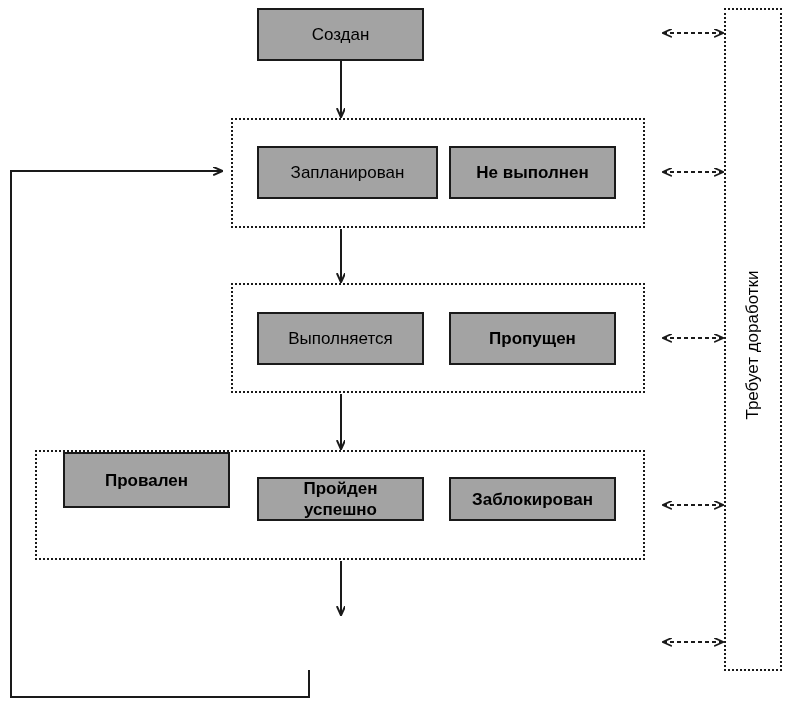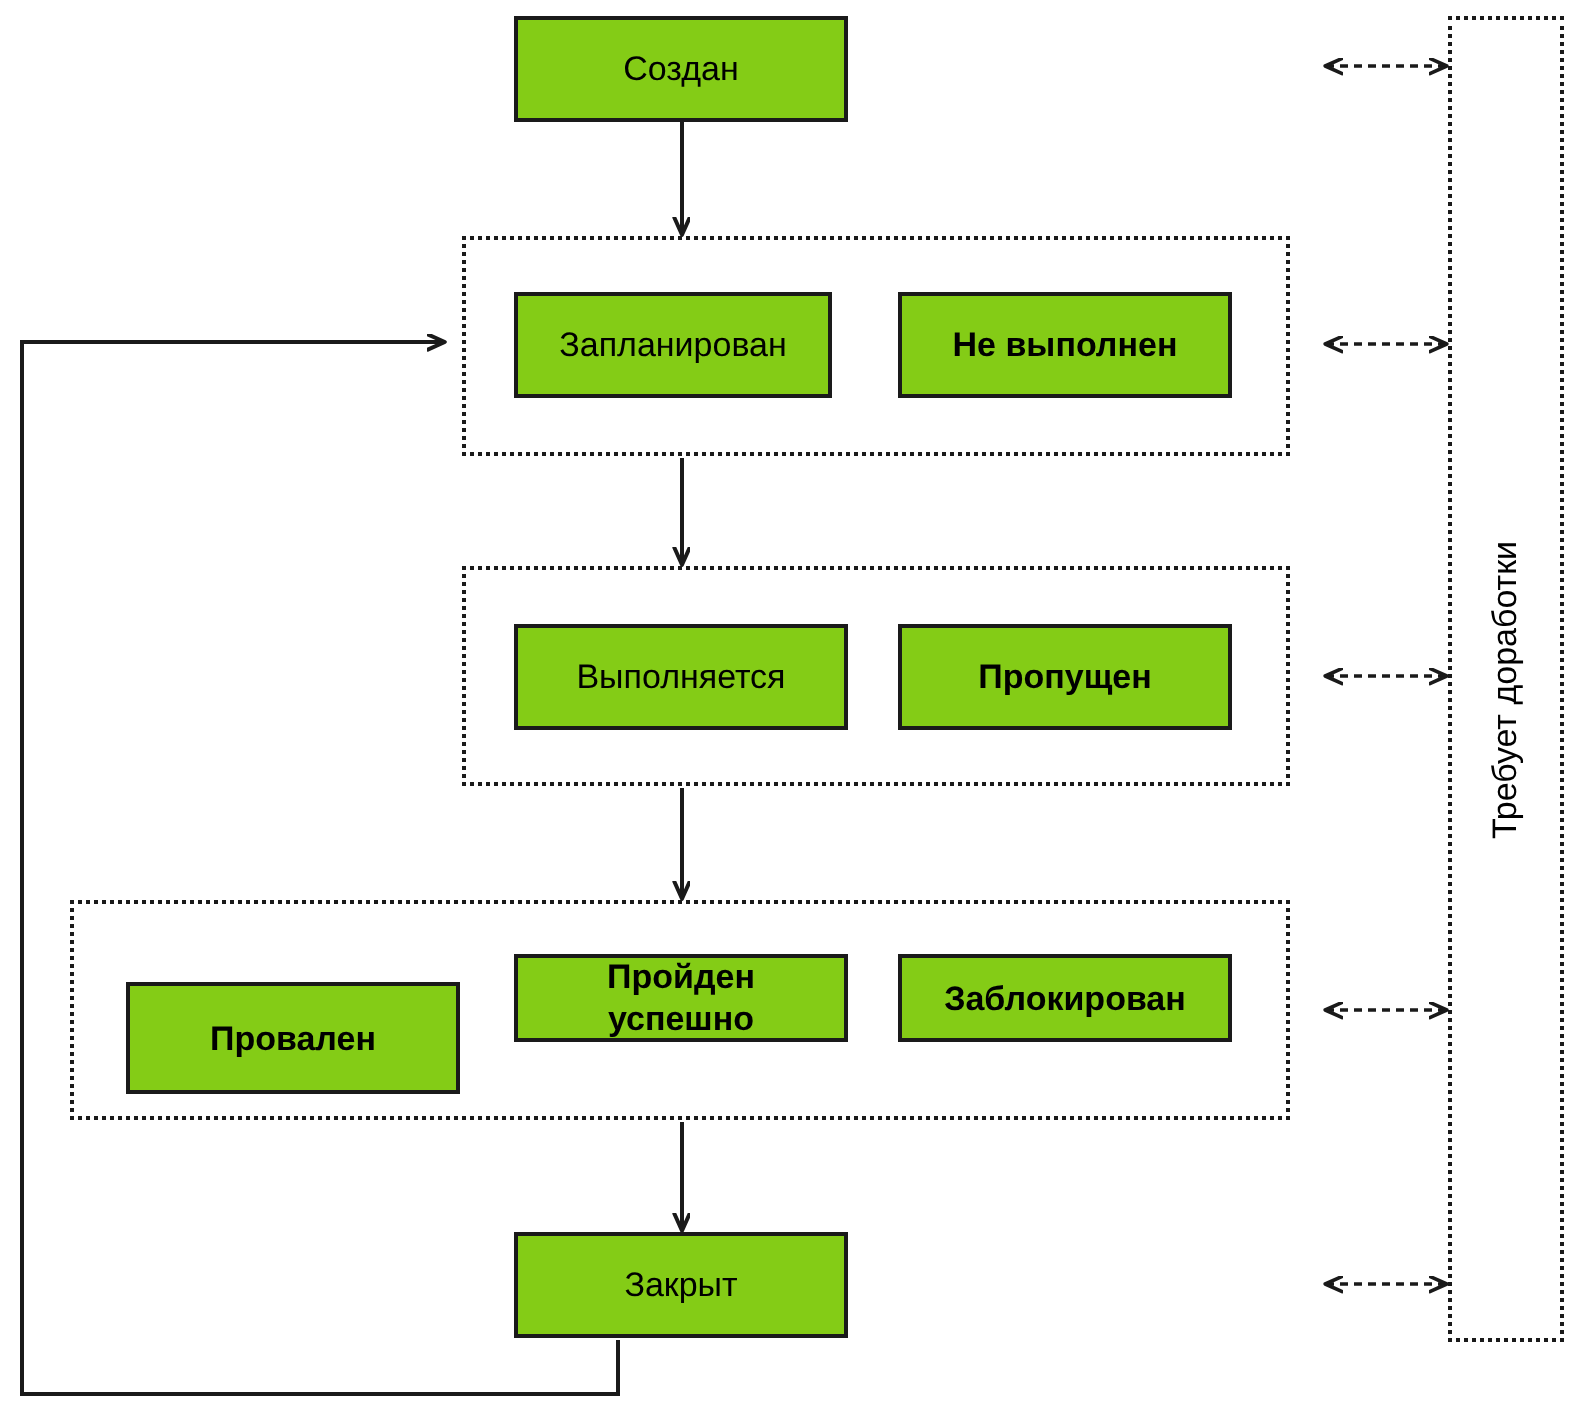--- a/index.html
+++ b/index.html
@@ -20,21 +20,21 @@
     position: absolute;
     left: 0;
     top: 0;
     width: 794px;
     height: 713px;
     pointer-events: none;
   }
   .node {
     position: absolute;
     box-sizing: border-box;
-    background: #84cc16;
+    background: #a3a3a3;
     border: 2px solid #1a1a1a;
     display: flex;
     align-items: center;
     justify-content: center;
     text-align: center;
     color: #000000;
     font-size: 17px;
     line-height: 21px;
     z-index: 3;
   }
@@ -127,50 +127,47 @@
   <div class="group-box" style="left:231px; top:118px; width:414px; height:110px;"></div>
 
   <div class="group-box" style="left:231px; top:283px; width:414px; height:110px;"></div>
 
   <div class="group-box" style="left:35px; top:450px; width:610px; height:110px;"></div>
 
   <div class="node" style="left:257px; top:8px; width:167px; height:53px;">
     <span class="node-text">Создан</span>
   </div>
 
-  <div class="node" style="left:257px; top:146px; width:159px; height:53px;">
+  <div class="node" style="left:257px; top:146px; width:181px; height:53px;">
     <span class="node-text">Запланирован</span>
   </div>
 
   <div class="node bold" style="left:449px; top:146px; width:167px; height:53px;text-align:center;">
     <span class="node-text">Не выполнен</span>
   </div>
 
   <div class="node" style="left:257px; top:312px; width:167px; height:53px;text-align:center;">
     <span class="node-text">Выполняется</span>
   </div>
 
   <div class="node bold" style="left:449px; top:312px; width:167px; height:53px;justify-content:center;">
     <span class="node-text">Пропущен</span>
   </div>
 
-  <div class="node bold" style="left:63px; top:491px; width:167px; height:56px;align-items:center;">
+  <div class="node bold" style="left:63px; top:452px; width:167px; height:56px;align-items:center;">
     <span class="node-text">Провален</span>
   </div>
 
   <div class="node bold" style="left:257px; top:477px; width:167px; height:44px;">
     <span class="node-text">Пройден
 успешно</span>
   </div>
 
   <div class="node bold" style="left:449px; top:477px; width:167px; height:44px;">
     <span class="node-text">Заблокирован</span>
   </div>
 
-  <div class="node" style="left:257px; top:616px; width:167px; height:53px;">
-    <span class="node-text">Закрыт</span>
-  </div>
 
   <div class="rework-box" style="left:724px; top:8px; width:58px; height:663px;"></div>
 
   <div class="rework-label" style="left:753px; top:345px;">Требует доработки</div>
 
 </div>
 
 </body></html>

